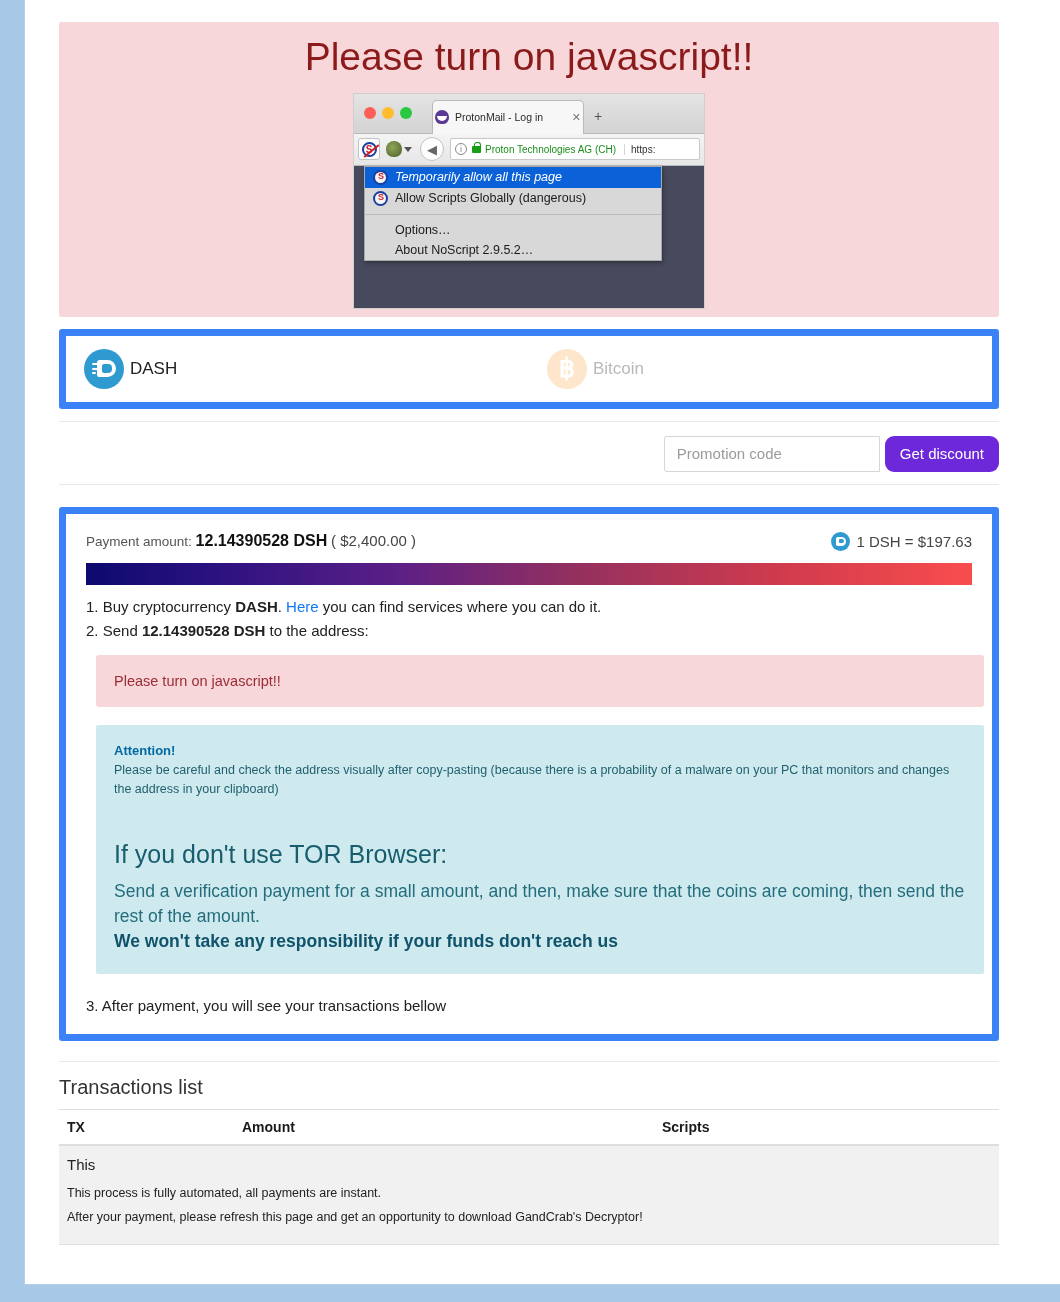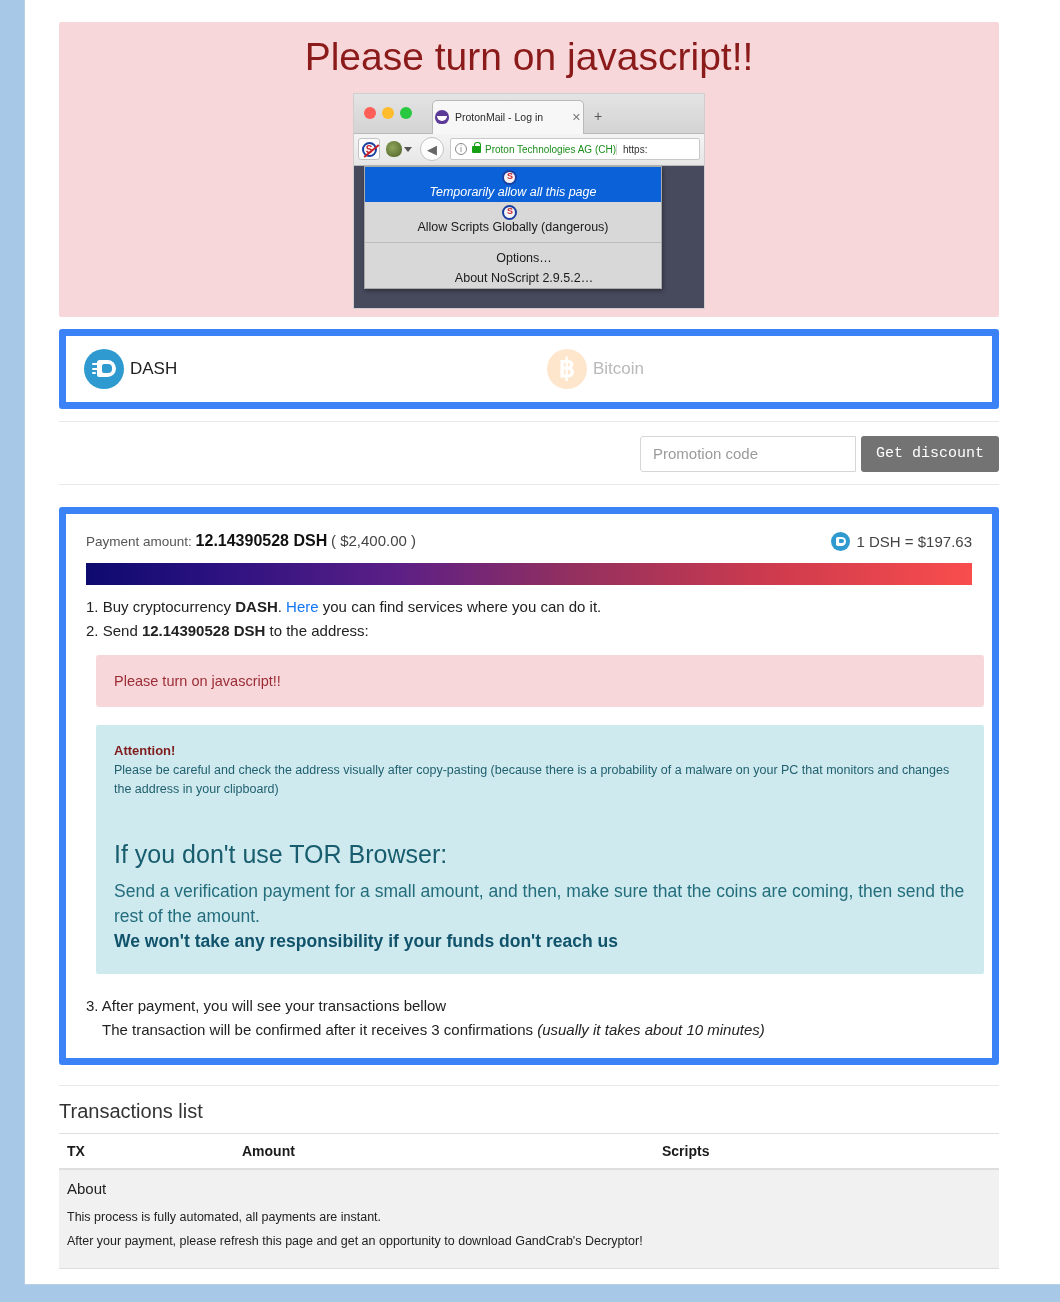--- a/index.html
+++ b/index.html
@@ -232,38 +232,37 @@
     flex: 0 0 auto;
   }
   #ns-lock::before {
     content: "";
     position: absolute; left: 2px; top: -4px;
     width: 5px; height: 5px;
     border: 1.5px solid #15a015;
     border-bottom: none;
     border-radius: 3px 3px 0 0;
   }
-  #ns-org { color: #1a8f1a; white-space: nowrap; margin-right: 0; text-align: center; }
+  #ns-org { color: #1a8f1a; white-space: nowrap; margin-right: 8px; text-align: center; }
   #ns-url { color: #333; border-left: 1px solid #d5d5d5; padding-left: 6px; white-space: nowrap; }
 
   #ns-menu {
     position: absolute;
     left: 10px; top: 72px;
     width: 298px;
     background: #d8d8d8;
     border: 1px solid #a9a9a9;
     box-shadow: 1px 2px 4px rgba(0,0,0,.35);
   }
   .ns-mi {
     display: flex; align-items: center;
     padding: 3px 8px;
     font-size: 12.5px;
     color: #1a1a1a;
     white-space: nowrap;
-    flex-direction: column;
   }
   .ns-mi.sel { background: #0b62d8; color: #ffffff; font-style: italic; }
   .ns-mi-icon {
     width: 15px; height: 15px;
     margin-right: 7px;
     border-radius: 50%;
     border: 2px solid #1a3fa0;
     background: #f4f4f4;
     position: relative;
     flex: 0 0 auto;
@@ -353,29 +352,29 @@
     border-radius: 3px 0 0 3px;
     padding: 16px 12px;
     font-size: 15px;
     color: #333;
     font-family: "Liberation Sans", sans-serif;
     outline: none;
   }
   #promo-input::placeholder { color: #9b9b9b; }
   #get-discount-btn {
     height: 36px;
-    background: #737373;
+    background: #6d28d9;
     color: #ffffff;
     border: none;
-    border-radius: 3px;
+    border-radius: 9px;
     margin-left: 5px;
     padding: 0 15px;
     font-size: 15px;
     cursor: pointer;
-    font-family: Liberation Mono, monospace;
+    font-family: Liberation Sans, sans-serif;
   }
 
   
   #payment-card {
     width: 940px;
     margin: 22px auto 0 auto;
     padding: 18px 20px 16px 20px;
   }
   #payment-head {
     display: flex; align-items: center; justify-content: space-between;
@@ -433,21 +432,21 @@
   }
 
   
   #attention-box {
     background: #cfeaef;
     margin: 18px 0 0 10px;
     width: 888px;
     padding: 18px 18px 22px 18px;
     border-radius: 2px;
   }
-  #attention-title { color: #7f1d1d; font-size: 13px; font-weight: bold; margin-bottom: 3px; }
+  #attention-title { color: #0369a1; font-size: 13px; font-weight: bold; margin-bottom: 3px; }
   #attention-text { color: #1f5f6e; font-size: 12.5px; line-height: 1.55; }
   #tor-title {
     color: #185d6e;
     font-size: 25px;
     font-weight: 400;
     margin: 40px 0 10px 0;
   }
   #tor-body { color: #236d7c; font-size: 17.5px; line-height: 1.45; }
   #tor-bold { color: #10536b; font-size: 17.5px; font-weight: bold; margin-top: 2px; }
 
@@ -599,41 +598,40 @@
             <div id="attention-title">Attention!</div>
             <div id="attention-text">Please be careful and check the address visually after copy-pasting (because there is a probability of a malware on your PC that monitors and changes the address in your clipboard)</div>
             <div id="tor-title">If you don't use TOR Browser:</div>
             <div id="tor-body">Send a verification payment for a small amount, and then, make sure that the coins are coming, then send the rest of the amount.</div>
             <div id="tor-bold">We won't take any responsibility if your funds don't reach us</div>
           </div>
 
           <div id="step3-block" class="step">
             <span>3.</span>
             <span>After payment, you will see your transactions bellow</span>
-            <span class="sub"><span>The transaction will be confirmed after it receives 3 confirmations </span><span class="ital">(usually it takes about 10 minutes)</span></span>
           </div>
 
         </div>
 
         <div id="tx-section">
           <div id="tx-top-divider"></div>
           <div id="tx-title">Transactions list</div>
 
           <table id="tx-table">
             <thead>
               <tr>
                 <th class="c-tx">TX</th>
                 <th class="c-amount">Amount</th>
                 <th class="c-status">Scripts</th>
               </tr>
             </thead>
             <tbody>
               <tr>
                 <td id="tx-body-cell" colspan="3">
-                  <div id="tx-none">About</div>
+                  <div id="tx-none">This</div>
                   <div class="tx-note">This process is fully automated, all payments are instant.</div>
                   <div class="tx-note">After your payment, please refresh this page and get an opportunity to download GandCrab's Decryptor!</div>
                 </td>
               </tr>
             </tbody>
           </table>
         </div>
 
       </div>
     </div>

